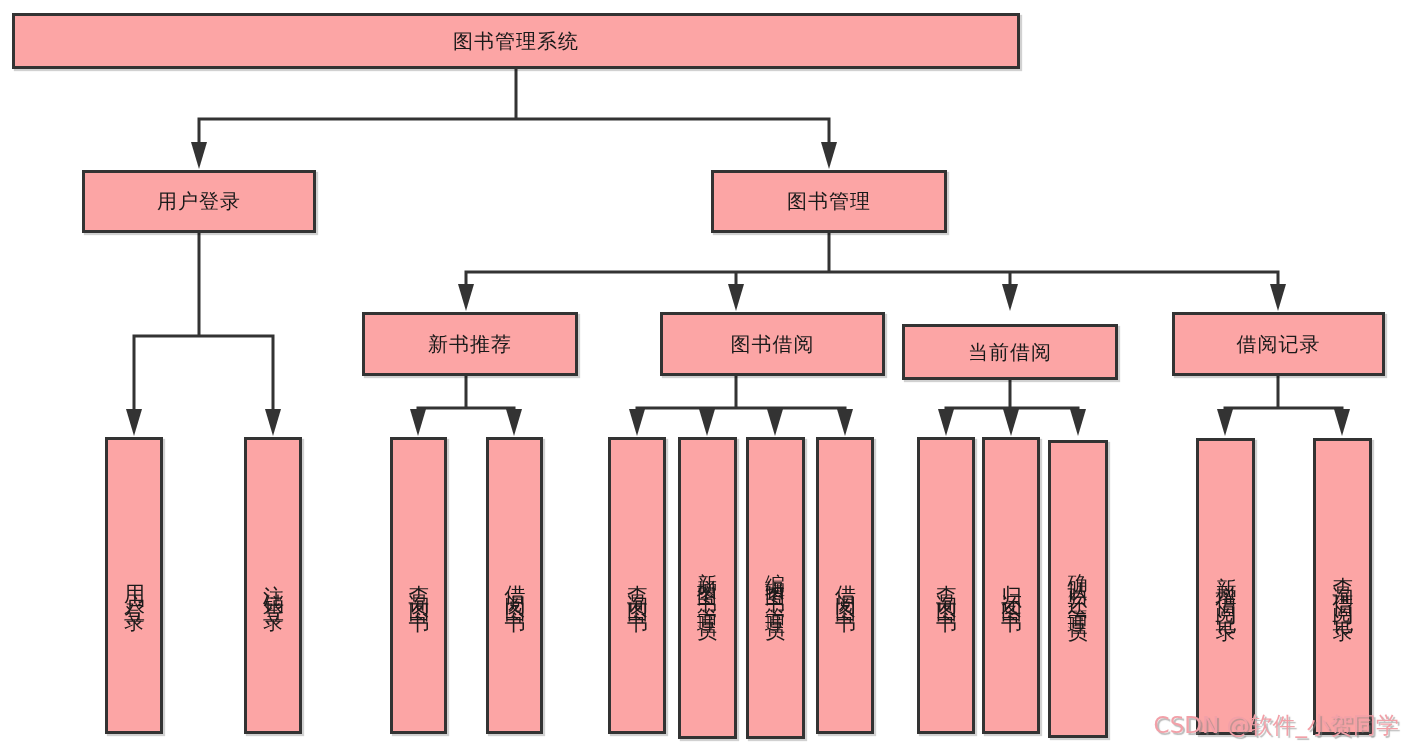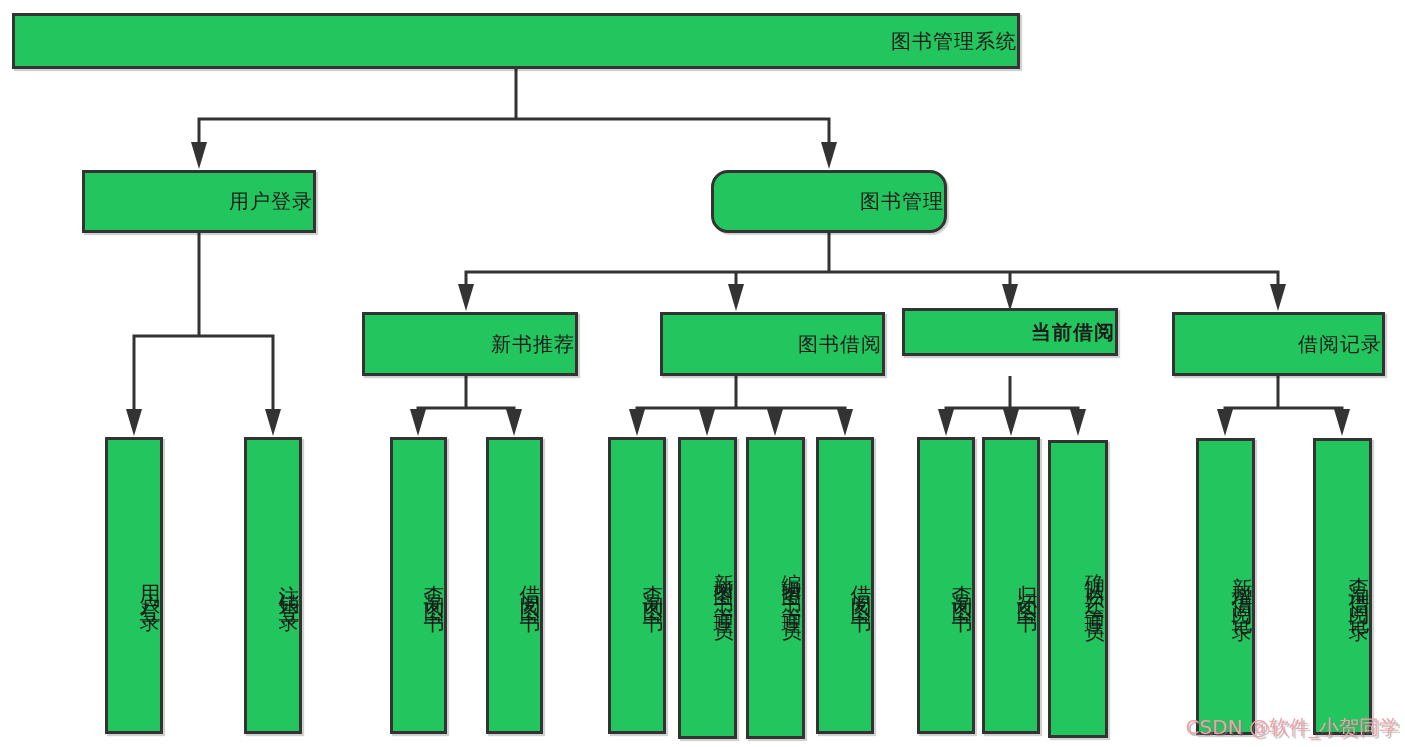--- a/index.html
+++ b/index.html
@@ -7,25 +7,25 @@
     position:relative;
     width:1405px;height:747px;
     background:#ffffff;
     font-family:"DejaVu Sans","Liberation Sans",sans-serif;
     color:#1a1a1a;
     overflow:hidden;
   }
   .node{
     position:absolute;
     box-sizing:border-box;
-    background:#22c55e;
+    background:#fca5a5;
     border:3px solid #333333;
     display:flex;
     align-items:center;
-    justify-content:flex-end;
+    justify-content:center;
     box-shadow:2px 2px 1px rgba(0,0,0,0.18);
   }
   .hlabel{
     font-size:20px;
     letter-spacing:1px;
     white-space:nowrap;
   }
   .vtext{
     writing-mode:vertical-rl;
     text-orientation:mixed;
@@ -34,21 +34,21 @@
     line-height:1;
   }
   .vtext.long{letter-spacing:7px;font-size:20px;}
   #connectors{position:absolute;left:0;top:0;z-index:0;}
   .node{z-index:1;}
   #watermark{
     position:absolute;
     right:6px;
     bottom:6px;
     z-index:2;
-    font-size:20px;
+    font-size:23px;
     color:#F2A0A8;
     text-shadow:2px 2px 1px rgba(130,130,130,0.55);
     white-space:nowrap;
   }
 </style>
 </head>
 <body>
 
 <div id="canvas">
 
@@ -92,31 +92,31 @@
     </g>
   </svg>
 
   <div class="node" style="left:12px;top:13px;width:1008px;height:56px;">
     <span class="hlabel">图书管理系统</span>
   </div>
 
   <div class="node" style="left:82px;top:170px;width:234px;height:63px;">
     <span class="hlabel">用户登录</span>
   </div>
-  <div class="node" style="left:711px;top:170px;width:236px;height:63px;border-radius:17px;">
+  <div class="node" style="left:711px;top:170px;width:236px;height:63px;">
     <span class="hlabel">图书管理</span>
   </div>
 
   <div class="node" style="left:362px;top:312px;width:216px;height:64px;">
     <span class="hlabel">新书推荐</span>
   </div>
   <div class="node" style="left:660px;top:312px;width:225px;height:64px;">
     <span class="hlabel">图书借阅</span>
   </div>
-  <div class="node" style="left:902px;top:308px;width:216px;height:48px;font-weight:bold;">
+  <div class="node" style="left:902px;top:324px;width:216px;height:56px;">
     <span class="hlabel">当前借阅</span>
   </div>
   <div class="node" style="left:1172px;top:312px;width:213px;height:64px;">
     <span class="hlabel">借阅记录</span>
   </div>
 
   <div class="node" style="left:105px;top:437px;width:58px;height:297px;">
     <span class="vtext">用户登录</span>
   </div>
   <div class="node" style="left:244px;top:437px;width:58px;height:297px;">

